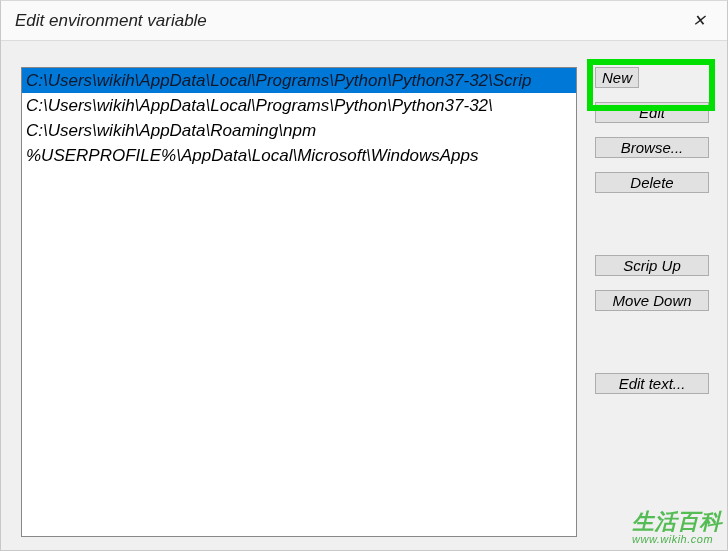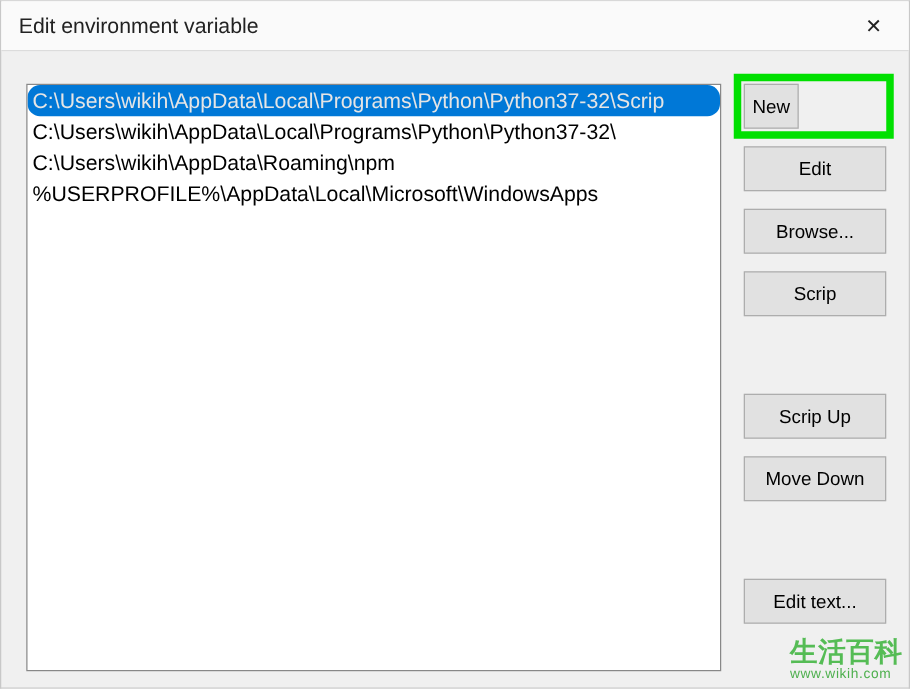--- a/index.html
+++ b/index.html
@@ -1,15 +1,15 @@
 <!DOCTYPE html>
 <html><head>
 <meta charset="utf-8">
 <style>
-  * { box-sizing: border-box; }
+  * { box-sizing: border-box; font-style: italic; }
   html, body {
     margin: 0; padding: 0;
     width: 728px; height: 551px;
     font-family: "Segoe UI", Tahoma, sans-serif;
     font-size: 15px;
     background: #f0f0f0;
     overflow: hidden;
     position: relative;
   }
   .dialog {
@@ -58,32 +58,31 @@
     font-size: 17px;
     line-height: 25px;
     padding: 0 4px;
     white-space: nowrap;
     color: #000;
     cursor: default;
     overflow: hidden;
   }
   .list-item.selected {
     background: #0078d7;
-    color: #e5e5e5;
-    border-radius: 10px;
+    color: #0f172a;
   }
   .buttons {
     display: flex;
     flex-direction: column;
     gap: 14px;
     width: 114px;
     position: relative;
   }
   .btn {
-    height: 36px;
+    height: 21px;
     background: #e1e1e1;
     border: 1px solid #adadad;
     font-size: 15px;
     font-family: inherit;
     color: #000;
     cursor: pointer;
   }
   .highlight-box {
     position: absolute;
     border: 6px solid #00e000;
@@ -133,21 +132,21 @@
         <div class="list-item">%USERPROFILE%\AppData\Local\Microsoft\WindowsApps</div>
       </div>
 
     <div class="buttons">
       <div style="position:relative;">
         <button class="btn">New</button>
         <div class="highlight-box new-highlight"></div>
       </div>
       <button class="btn">Edit</button>
       <button class="btn">Browse...</button>
-      <button class="btn">Scrip</button>
+      <button class="btn">Delete</button>
       <div class="gap-large"></div>
       <button class="btn">Scrip Up</button>
       <button class="btn">Move Down</button>
       <div class="gap-large"></div>
       <button class="btn">Edit text...</button>
     </div>
 
   </div>
 
 </div>

